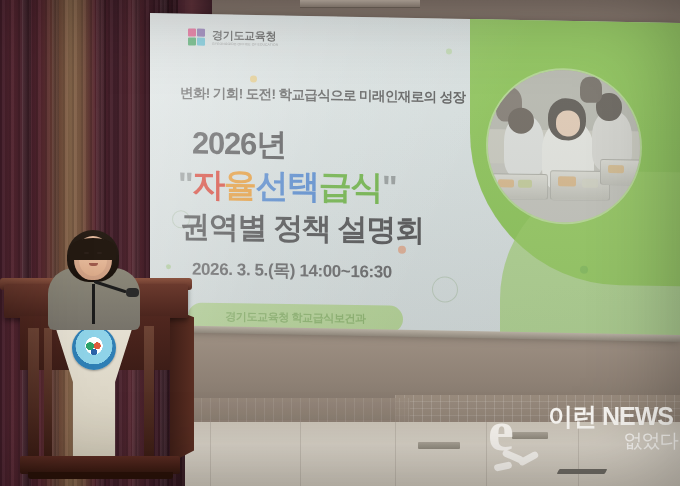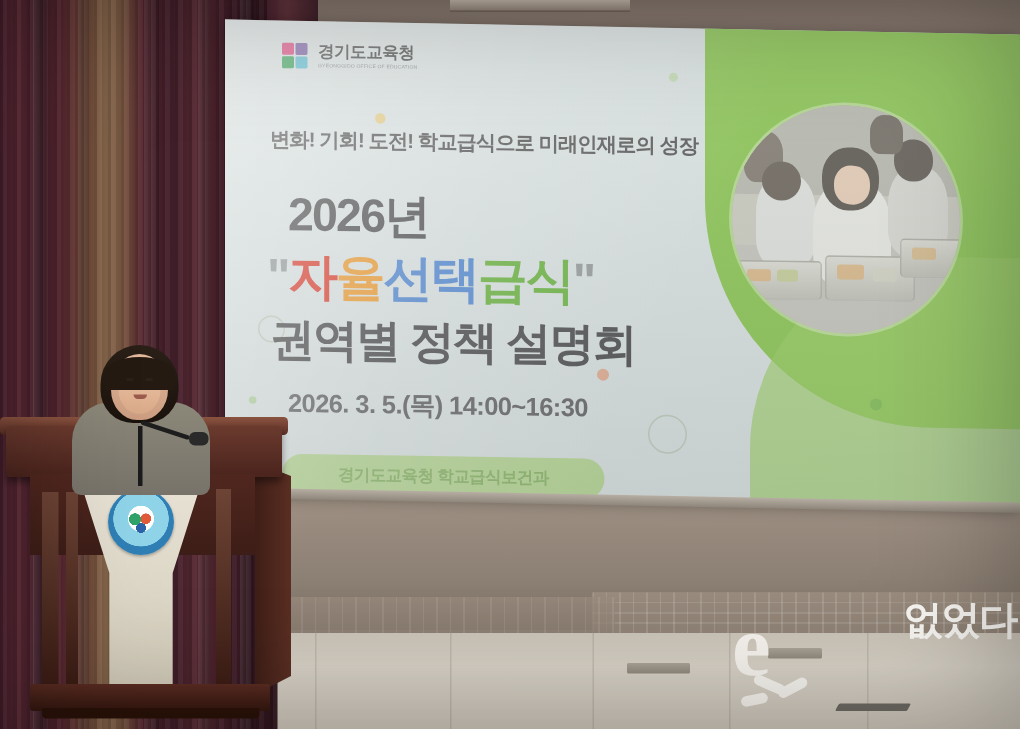--- a/index.html
+++ b/index.html
@@ -254,21 +254,21 @@
   .wm{position:absolute;left:488px;top:403px;width:190px;height:78px;}
   .wm-e{
     position:absolute;left:0;top:2px;width:62px;height:66px;
     color:#f4f1ec;font-size:58px;font-weight:bold;line-height:52px;
     font-family:"Liberation Serif",serif;
   }
   .wm-leg{position:absolute;background:#f4f1ec;border-radius:4px;}
   .wm-txt{position:absolute;left:60px;top:0;width:130px;color:#f7f5f1;}
   .wm-l1{font-size:15px;font-weight:bold;letter-spacing:-.5px;line-height:17px;}
   .wm-l2{font-size:25px;font-weight:bold;letter-spacing:-1px;line-height:27px;}
-  .wm-l3{font-size:26px;font-weight:bold;letter-spacing:-.8px;line-height:21px;text-align:right;}
+  .wm-l3{font-size:19px;font-weight:normal;letter-spacing:-.8px;line-height:21px;text-align:right;}
   .wm-dash{
     position:absolute;left:70px;top:66px;width:48px;height:5px;
     background:#6d6a63;transform:skewX(-28deg);border-radius:1px;
   }
   .vignette{
     position:absolute;inset:0;pointer-events:none;
     box-shadow:inset 0 0 90px rgba(0,0,0,.30);
   }
 </style>
 </head>
@@ -404,19 +404,20 @@
     <div class="mic-stem"></div>
     <div class="mic-head"></div>
   </div>
 
   <div class="wm">
     <div class="wm-e">e</div>
     <div class="wm-leg" style="left:14px;top:50px;width:22px;height:7px;transform:rotate(24deg);"></div>
     <div class="wm-leg" style="left:30px;top:52px;width:21px;height:7px;transform:rotate(-28deg);"></div>
     <div class="wm-leg" style="left:6px;top:60px;width:18px;height:7px;transform:rotate(-12deg);"></div>
     <div class="wm-txt">
+      <div class="wm-l2">이런 NEWS</div>
       <div class="wm-l3">없었다</div>
     </div>
     <div class="wm-dash"></div>
   </div>
 
   <div class="vignette"></div>
 </div>
 
 </body></html>

